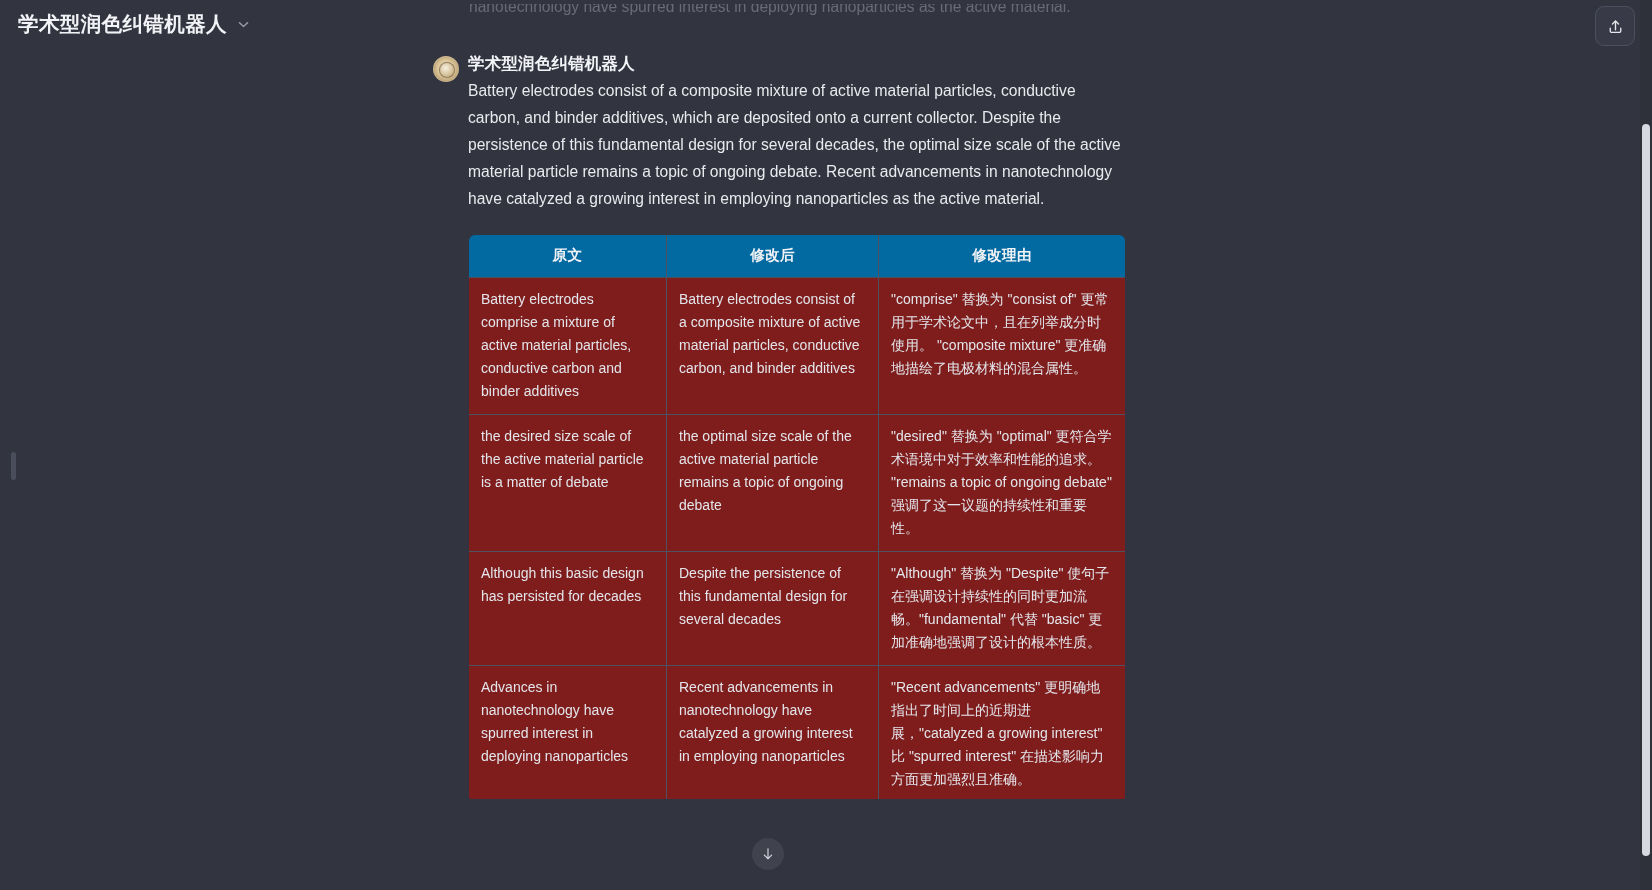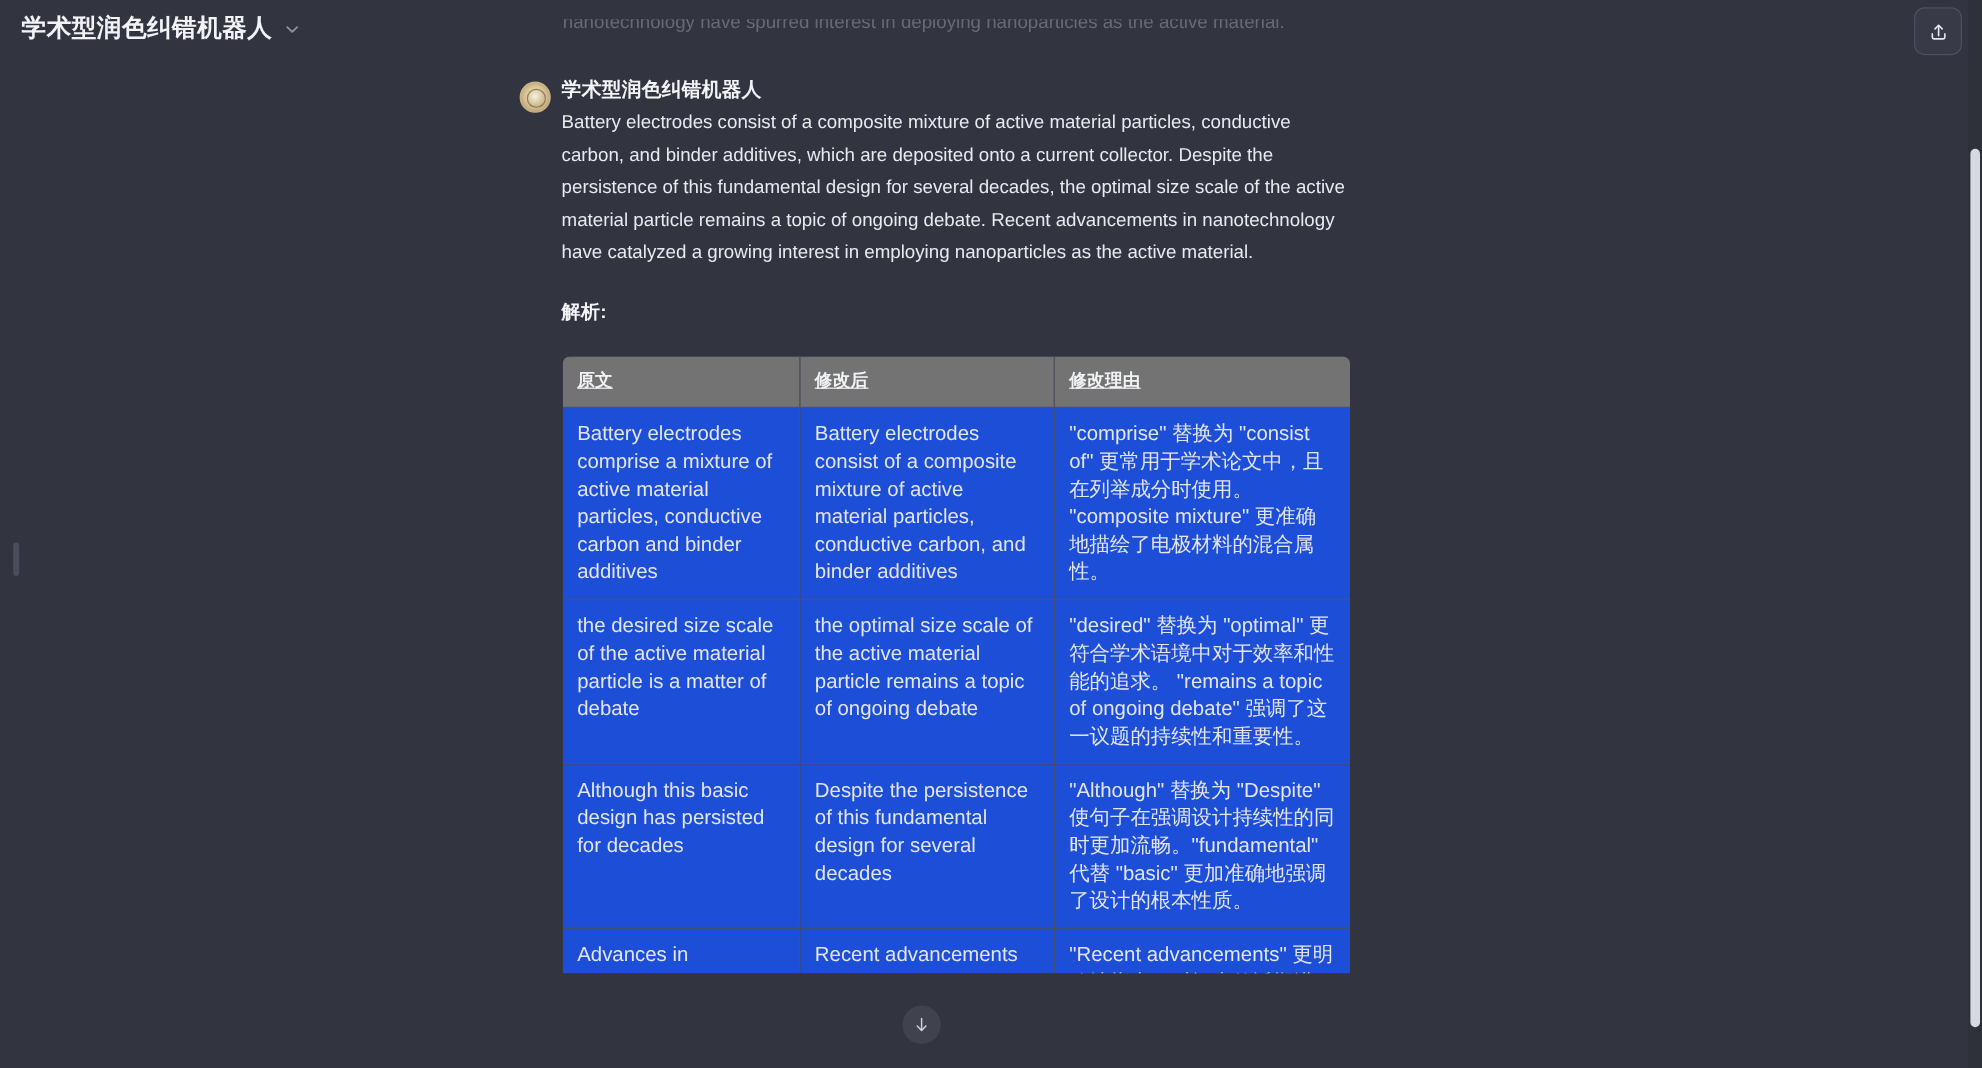--- a/index.html
+++ b/index.html
@@ -73,21 +73,21 @@
     width: 5px; height: 28px;
     border-radius: 3px;
     background: #4a4d5b;
     cursor: ew-resize;
     z-index: 30;
   }
 
   
   .scroll-area {
     position: absolute;
-    top: 16px; left: 0;
+    top: 4px; left: 0;
     width: 1640px; height: 795px;
     overflow: hidden;
   }
   .conversation {
     position: relative;
     width: 100%;
     padding-top: 0;
   }
 
   
@@ -169,42 +169,41 @@
   }
   table.diff {
     border-collapse: collapse;
     width: 657px;
     table-layout: fixed;
     border: 1px solid #4e515f;
     border-radius: 7px;
     overflow: hidden;
   }
   table.diff th {
-    background: #737373;
+    background: #0369a1;
     color: #f2f3f6;
     font-size: 14.6px;
     font-weight: 700;
-    text-align: left;
+    text-align: center;
     padding: 11px 12px 12px 12px;
     border-right: 1px solid #4e515f;
     border-bottom: 1px solid #4e515f;
     letter-spacing: .3px;
     vertical-align: middle;
-    text-decoration: underline;
   }
   table.diff th:last-child { border-right: none; }
   table.diff td {
     color: #e3e5ea;
-    font-size: 17px;
+    font-size: 14px;
     line-height: 23px;
     padding: 10px 12px 11px 12px;
     border-right: 1px solid #4e515f;
     border-top: 1px solid #4e515f;
     vertical-align: top;
-    background: #1d4ed8;
+    background: #7f1d1d;
   }
   table.diff td:last-child { border-right: none; }
   table.diff col.c1 { width: 198px; }
   table.diff col.c2 { width: 212px; }
   table.diff col.c3 { width: 247px; }
 
   
   .scroll-down {
     position: absolute;
     left: 752px; top: 838px;
@@ -273,21 +272,20 @@
       <div class="msg">
         <div class="msg-inner">
           <div class="avatar"></div>
 
           <div class="msg-body">
             <div class="agent-name">学术型润色纠错机器人</div>
 
 
             <div class="para">Battery electrodes consist of a composite mixture of active material particles, conductive carbon, and binder additives, which are deposited onto a current collector. Despite the persistence of this fundamental design for several decades, the optimal size scale of the active material particle remains a topic of ongoing debate. Recent advancements in nanotechnology have catalyzed a growing interest in employing nanoparticles as the active material.</div>
 
-            <div class="section-label spaced">解析:</div>
 
             <div class="tbl-wrap">
               <table class="diff">
                 <colgroup>
                   <col class="c1">
                     <col class="c2">
                     <col class="c3">
                 </colgroup>
                 <thead>
                   <tr>

